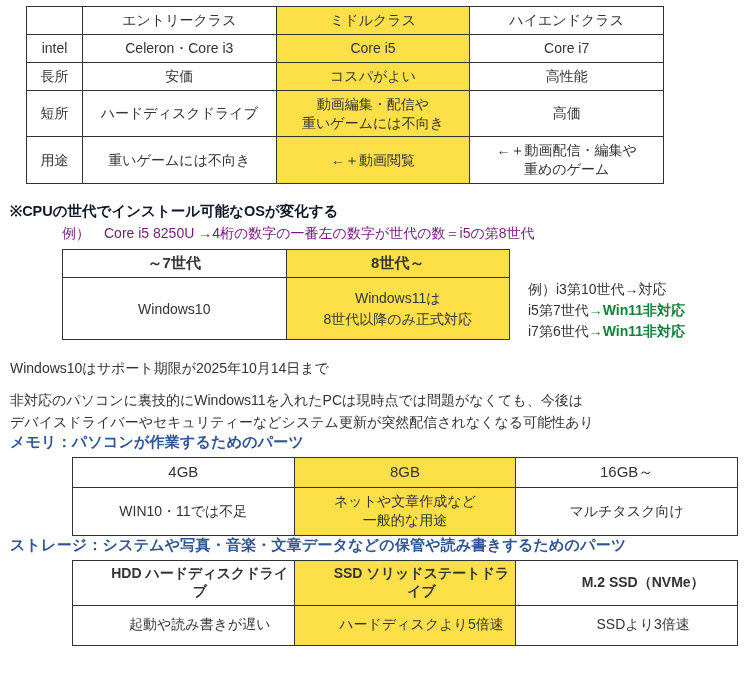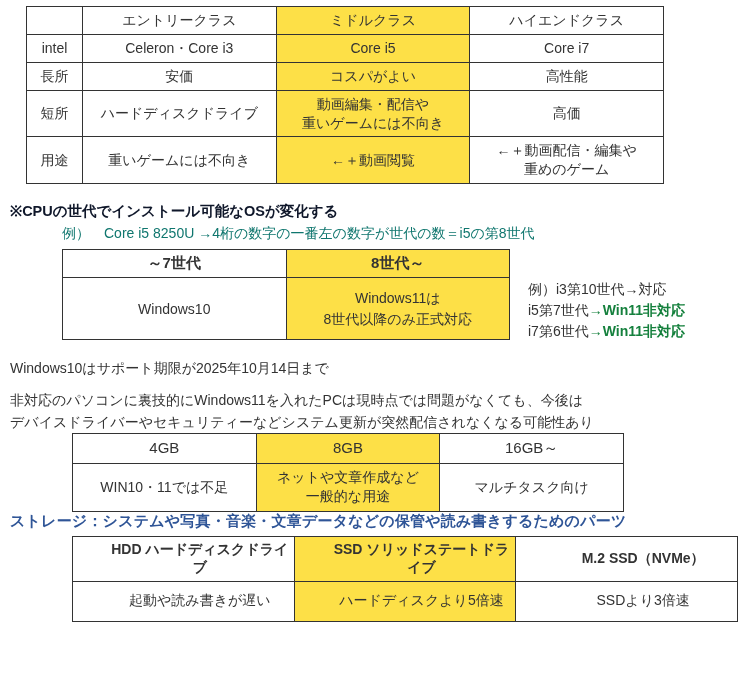--- a/index.html
+++ b/index.html
@@ -49,21 +49,21 @@
   .note-line {
     margin: 16px 0 4px 0;
     font-size: 14.5px;
     font-weight: bold;
     color: #0f172a;
   }
   .example-line {
     margin: 0 0 6px 0;
     padding-left: 52px;
     font-size: 14px;
-    color: #0f766e;
+    color: #701a75;
   }
 
   .os-wrap { display: flex; align-items: flex-start; }
   #os-table { width: 448px; margin-left: 52px; padding-left: 36px; }
   #os-table td { font-size: 14px; }
   #os-table .hdr-row td { font-size: 15px; font-weight: bold; }
   #os-table td.body { height: 62px; }
   .red-bold { color: #c00000; font-weight: bold; font-size: 14.5px; line-height: 1.45; }
 
   .os-side {
@@ -77,21 +77,21 @@
 
   .para {
     font-size: 14px;
     line-height: 1.55;
     color: #333333;
     margin: 0;
   }
   .para.first { margin-top: 16px; }
 
   
-  #mem-table { width: 552px; margin-left: 62px; }
+  #mem-table { width: 666px; margin-left: 62px; }
   #mem-table td { font-size: 14px; line-height: 1.35; }
   #mem-table .hdr-row td { font-size: 15px; }
   #mem-table td.body { height: 48px; }
 
   
   #sto-table { width: 666px; margin-left: 62px; }
   #sto-table td { font-size: 13.5px; padding-left: 37px; }
   #sto-table .hdr-row td { font-size: 14px; font-weight: bold; }
   #sto-table td.body { height: 40px; font-size: 14px; }
 
@@ -160,20 +160,21 @@
       <div>例）i3第10世代→対応</div>
       <div><span>i5第7世代</span><span class="rd">→Win11非対応</span></div>
       <div><span>i7第6世代</span><span class="rd">→Win11非対応</span></div>
     </div>
   </div>
 
   <p class="para first">Windows10はサポート期限が2025年10月14日まで</p>
   <p class="para" style="margin-top:10px;">非対応のパソコンに裏技的にWindows11を入れたPCは現時点では問題がなくても、今後は</p>
   <p class="para">デバイスドライバーやセキュリティーなどシステム更新が突然配信されなくなる可能性あり</p>
 
+  <h2 class="section-head mt-mem">メモリ：パソコンが作業するためのパーツ</h2>
   <table class="grid" id="mem-table">
     <tbody>
         <tr class="hdr-row">
       <td>4GB</td>
       <td class="shade">8GB</td>
       <td>16GB～</td>
     </tr>
     <tr>
       <td class="body">WIN10・11では不足</td>
       <td class="body shade ml">ネットや文章作成など<br>一般的な用途</td>

